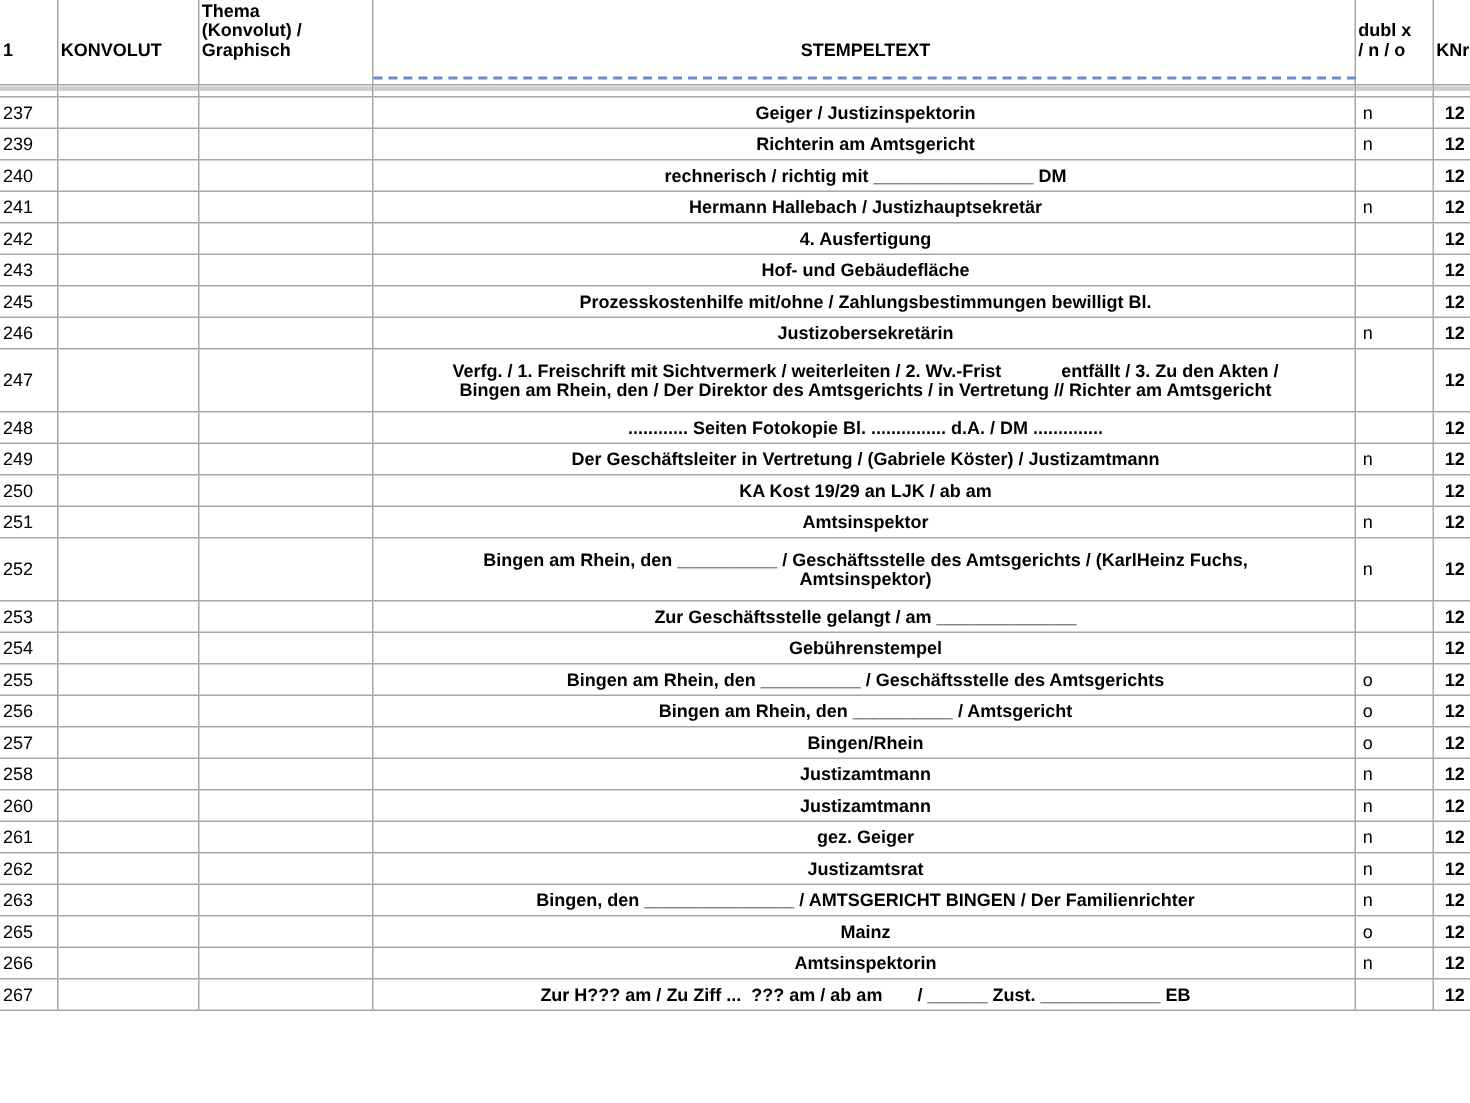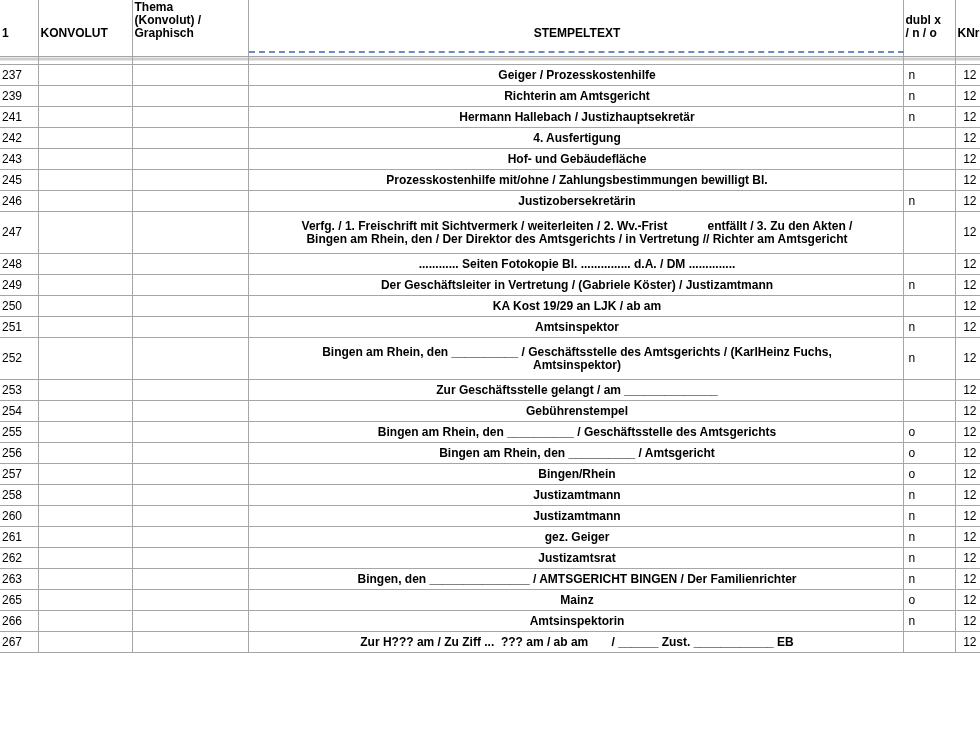--- a/index.html
+++ b/index.html
@@ -28,21 +28,21 @@
   }
   tr.spacer-row td {
     height:8px; padding:0;
     background:linear-gradient(to bottom, #cfcfcf 0px, #cfcfcf 3px, #ffffff 3px);
   }
   tr.data-row { height:21px; }
   tr.data-row.tall { height:42px;margin-left:44px; }
   .c-num  { font-weight:normal; padding-left:2px; }
   .c-text { font-weight:bold; padding-left:5px; white-space:pre-wrap;text-align:center; }
   .c-dubl { font-weight:normal; padding-left:5px; }
-  .c-knr  { font-weight:normal; text-align:right; padding-right:3px; }
+  .c-knr  { font-weight:bold; text-align:right; padding-right:3px; }
   .pagebreak-line {
     position:absolute; left:249px; top:51px; width:655px; height:0;
     border-top:2px dashed #6d8ac4;
   }
 </style>
 </head>
 <body>
 
 <div class="sheet">
   <table>
@@ -71,30 +71,38 @@
         <td></td>
         <td></td>
         <td></td>
         <td></td>
         <td></td>
       </tr>
     <tr class="data-row">
     <td class="c-num">237</td>
     <td class="c-konv"></td>
     <td class="c-thema"></td>
-    <td class="c-text">Geiger / Prozesskostenhilfe</td>
+    <td class="c-text">Geiger / Justizinspektorin</td>
     <td class="c-dubl">n</td>
     <td class="c-knr">12</td>
   </tr>
         <tr class="data-row">
     <td class="c-num">239</td>
     <td class="c-konv"></td>
     <td class="c-thema"></td>
     <td class="c-text">Richterin am Amtsgericht</td>
     <td class="c-dubl">n</td>
+    <td class="c-knr">12</td>
+  </tr>
+        <tr class="data-row">
+    <td class="c-num">240</td>
+    <td class="c-konv"></td>
+    <td class="c-thema"></td>
+    <td class="c-text">rechnerisch / richtig mit ________________ DM</td>
+    <td class="c-dubl"></td>
     <td class="c-knr">12</td>
   </tr>
         <tr class="data-row">
     <td class="c-num">241</td>
     <td class="c-konv"></td>
     <td class="c-thema"></td>
     <td class="c-text">Hermann Hallebach / Justizhauptsekretär</td>
     <td class="c-dubl">n</td>
     <td class="c-knr">12</td>
   </tr>

